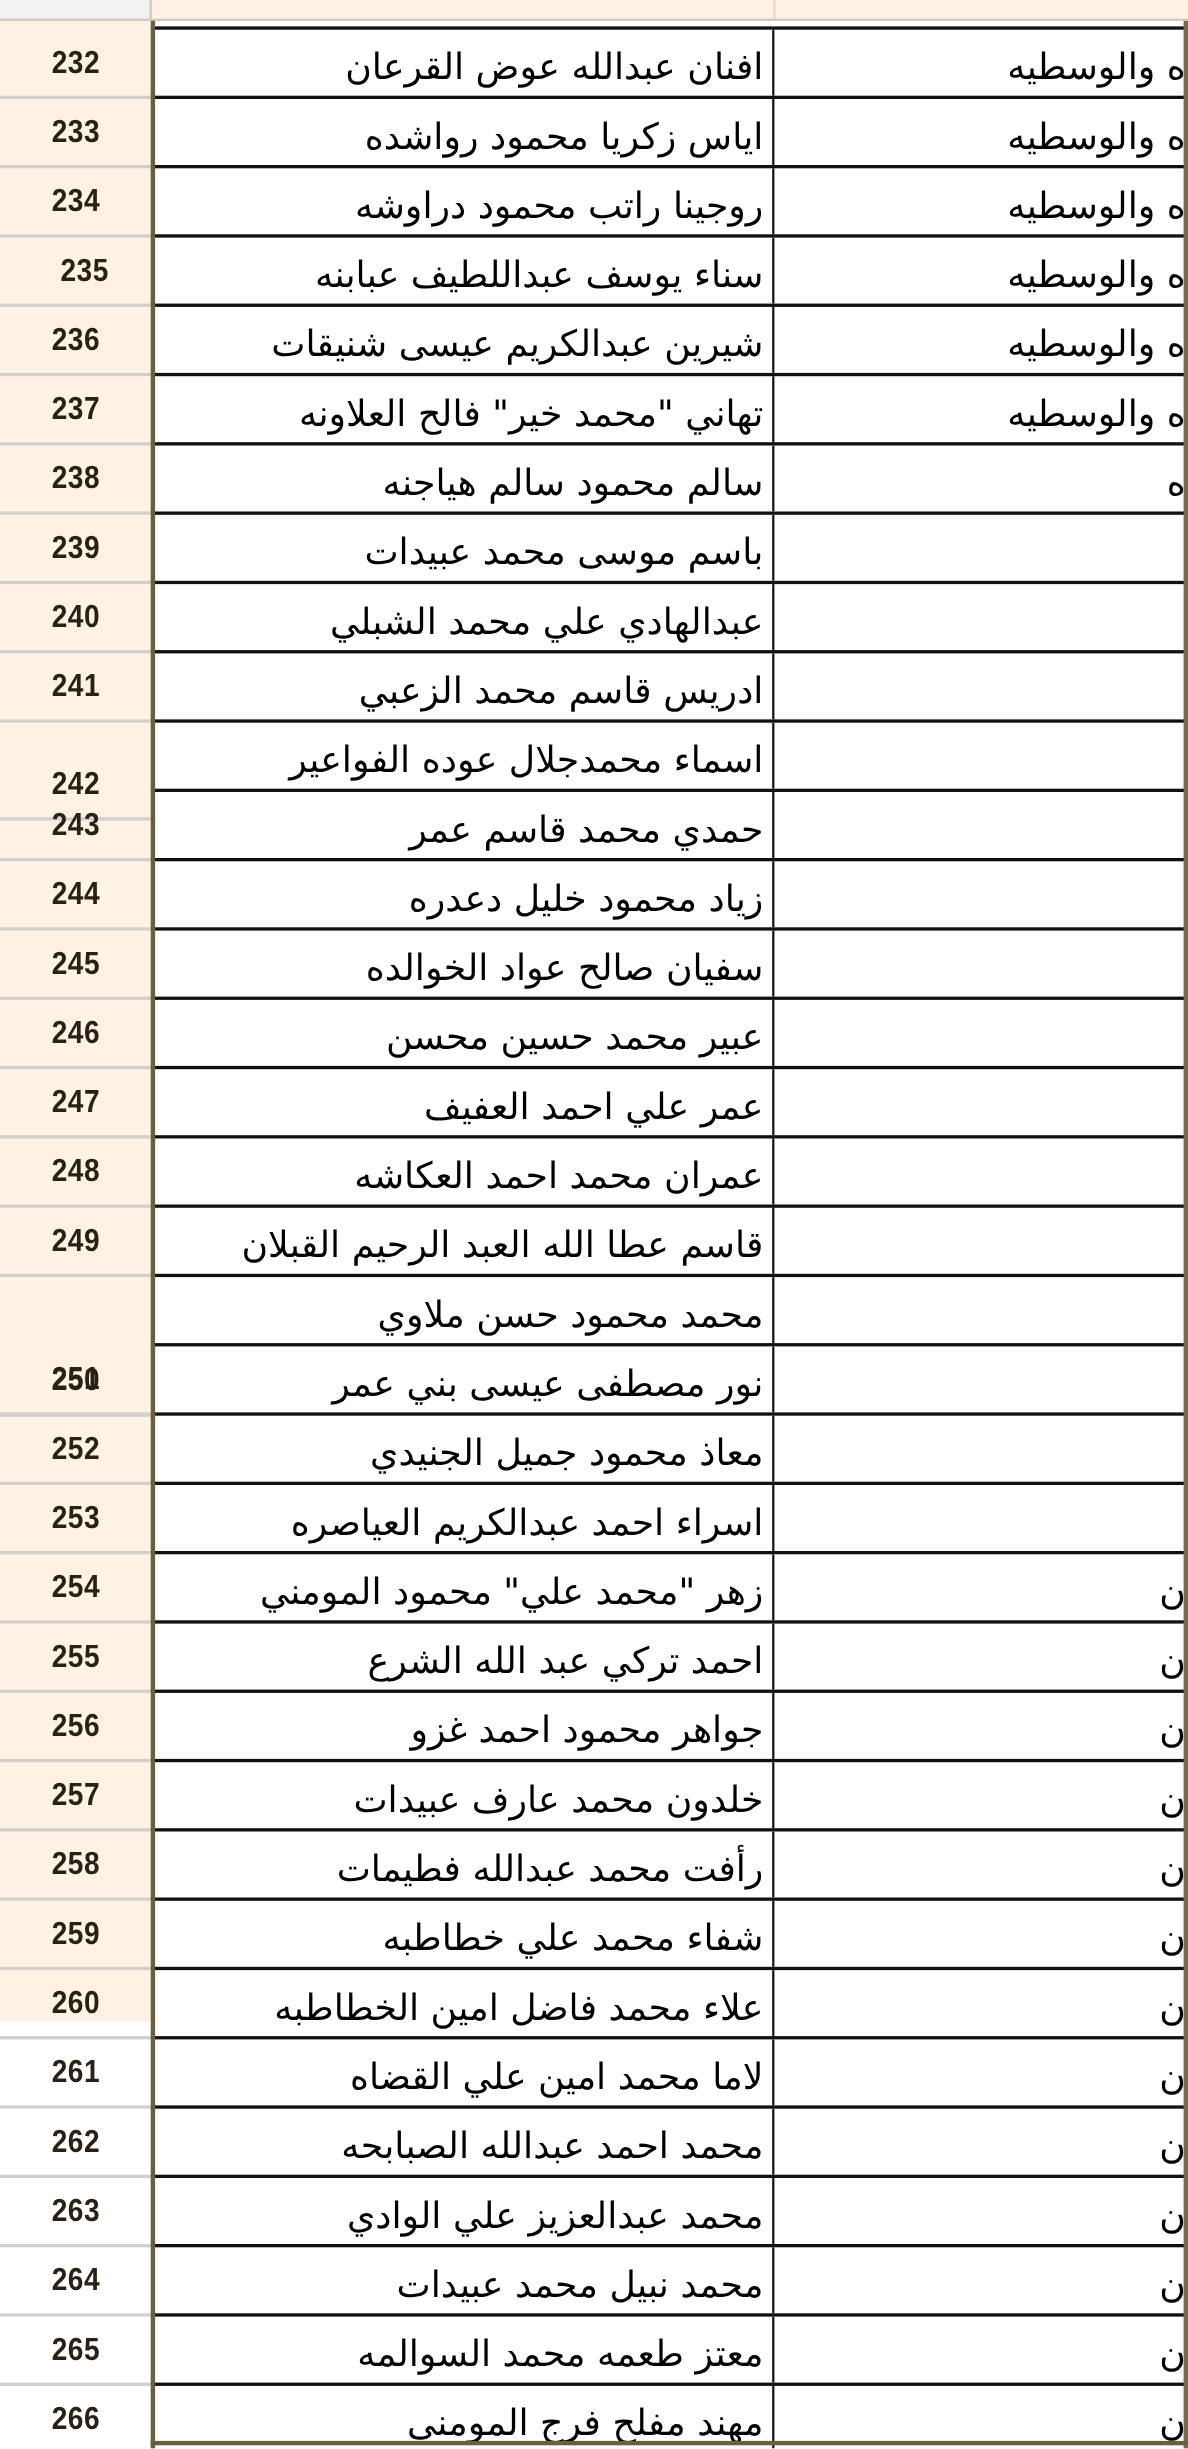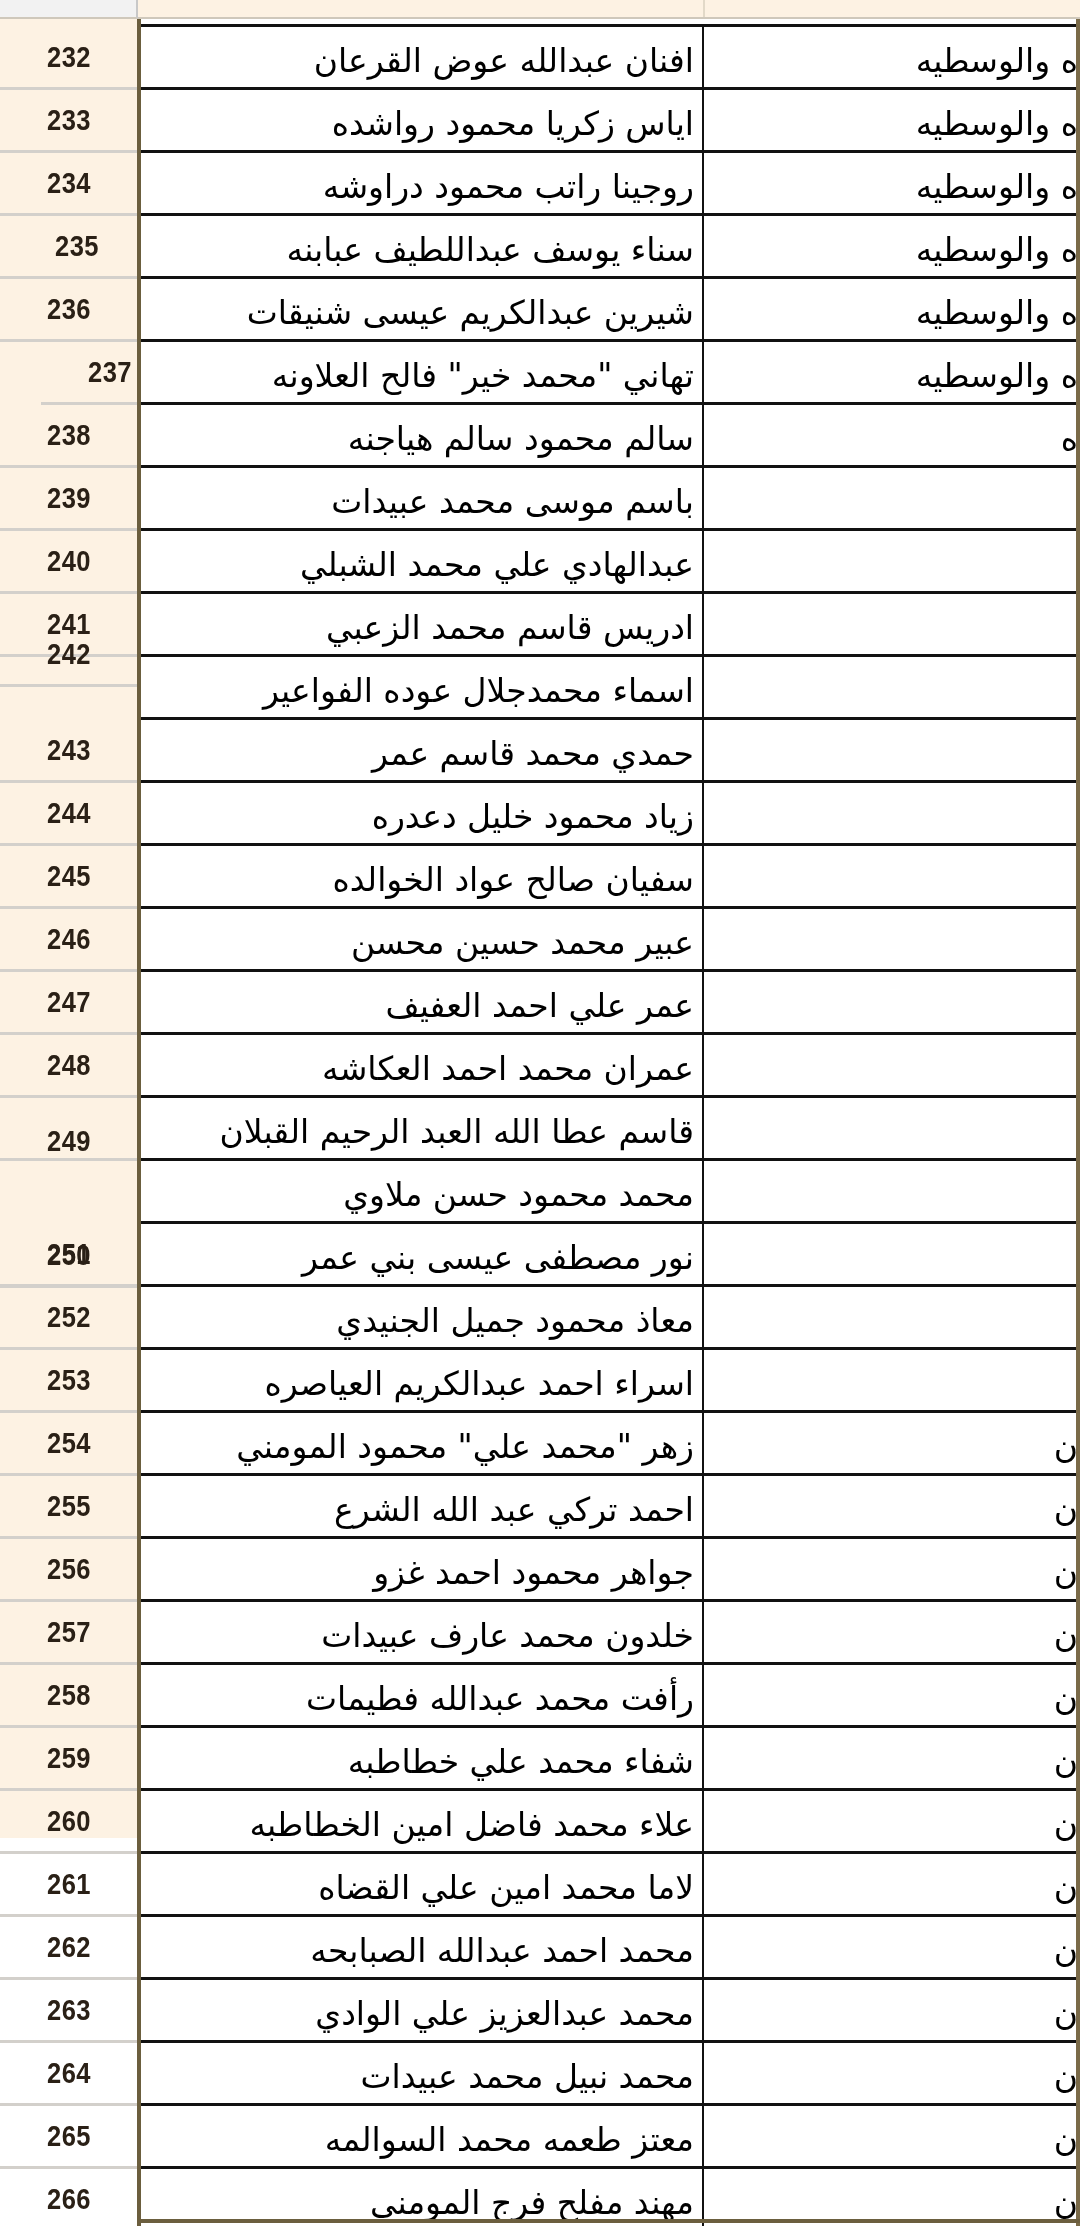--- a/index.html
+++ b/index.html
@@ -153,57 +153,57 @@
       </div>
       <div class="row-head" style="top: 134px;">
         <span>234</span>
       </div>
       <div class="row-head" style="top: 197px; padding-left: 16px;">
         <span>235</span>
       </div>
       <div class="row-head" style="top: 260px;">
         <span>236</span>
       </div>
-      <div class="row-head" style="top: 323px; margin-left: 41px;">
+      <div class="row-head" style="top: 323px;">
         <span>237</span>
       </div>
       <div class="row-head" style="top: 386px;">
         <span>238</span>
       </div>
       <div class="row-head" style="top: 449px;">
         <span>239</span>
       </div>
       <div class="row-head" style="top: 512px;">
         <span>240</span>
       </div>
       <div class="row-head" style="top: 575px;">
         <span>241</span>
       </div>
-      <div class="row-head" style="top: 605px;">
+      <div class="row-head" style="top: 664px;">
         <span>242</span>
       </div>
       <div class="row-head" style="top: 701px;">
         <span>243</span>
       </div>
       <div class="row-head" style="top: 764px;">
         <span>244</span>
       </div>
       <div class="row-head" style="top: 827px;">
         <span>245</span>
       </div>
       <div class="row-head" style="top: 890px;">
         <span>246</span>
       </div>
       <div class="row-head" style="top: 953px;">
         <span>247</span>
       </div>
       <div class="row-head" style="top: 1016px;">
         <span>248</span>
       </div>
-      <div class="row-head" style="top: 1079px; align-items: flex-end;">
+      <div class="row-head" style="top: 1079px;">
         <span>249</span>
       </div>
       <div class="row-head" style="top: 1206px;">
         <span>250</span>
       </div>
       <div class="row-head" style="top: 1205px;">
         <span>251</span>
       </div>
       <div class="row-head" style="top: 1268px;">
         <span>252</span>

